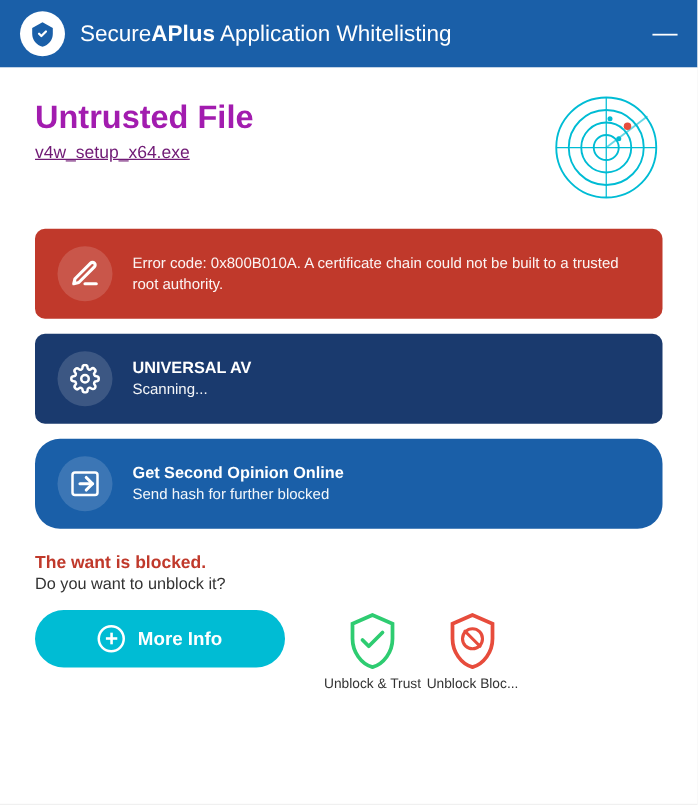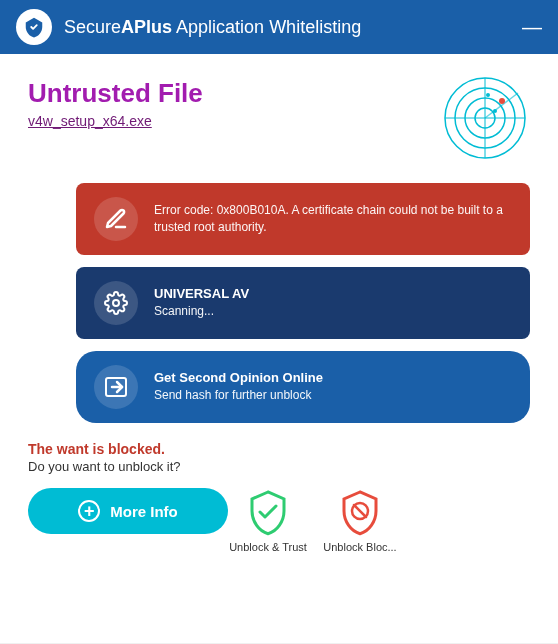--- a/index.html
+++ b/index.html
@@ -90,21 +90,20 @@
     }
 
     
     .card {
       border-radius: 8px;
       display: flex;
       align-items: center;
       padding: 14px 18px;
       margin-bottom: 12px;
       color: #fff;
-      margin-left: 48px;
     }
     .card-red {
       background: #c0392b;
     }
     .card-dark-blue {
       background: #1a3a6e;
     }
     .card-blue {
       background: #1a5fa8;
       border-radius: 20px;
@@ -181,21 +180,22 @@
       display: flex;
       align-items: center;
       justify-content: center;
       font-size: 18px;
       line-height: 1;
       flex-shrink: 0;
     }
 
     .trust-actions {
       display: flex;
-      gap: 12px;
+      gap: 0;
+      margin-left: 30px;
       align-items: flex-start;
     }
     .trust-action {
       display: flex;
       flex-direction: column;
       align-items: center;
       cursor: pointer;
       width: 80px;
     }
     .trust-action-icon {
@@ -298,21 +298,21 @@
   <div class="card card-blue">
     <div class="card-icon">
       <svg viewBox="0 0 24 24" fill="none" stroke="#fff" stroke-width="2.5" stroke-linecap="round" stroke-linejoin="round">
         <polyline points="13 17 18 12 13 7"></polyline>
         <rect x="2" y="3" width="20" height="18" rx="2" stroke="#fff" stroke-width="2" fill="none"></rect>
         <line x1="8" y1="12" x2="18" y2="12"></line>
       </svg>
     </div>
     <div class="card-content">
       <div class="card-title">Get Second Opinion Online</div>
-      <div class="card-subtitle">Send hash for further unblock</div>
+      <div class="card-subtitle">Send hash for further blocked</div>
     </div>
   </div>
 
   <div class="bottom-section">
     <div class="blocked-text">The want is blocked.</div>
     <div class="unblock-question">Do you want to unblock it?</div>
 
     <div class="action-area">
 
       <button class="more-info-btn">

